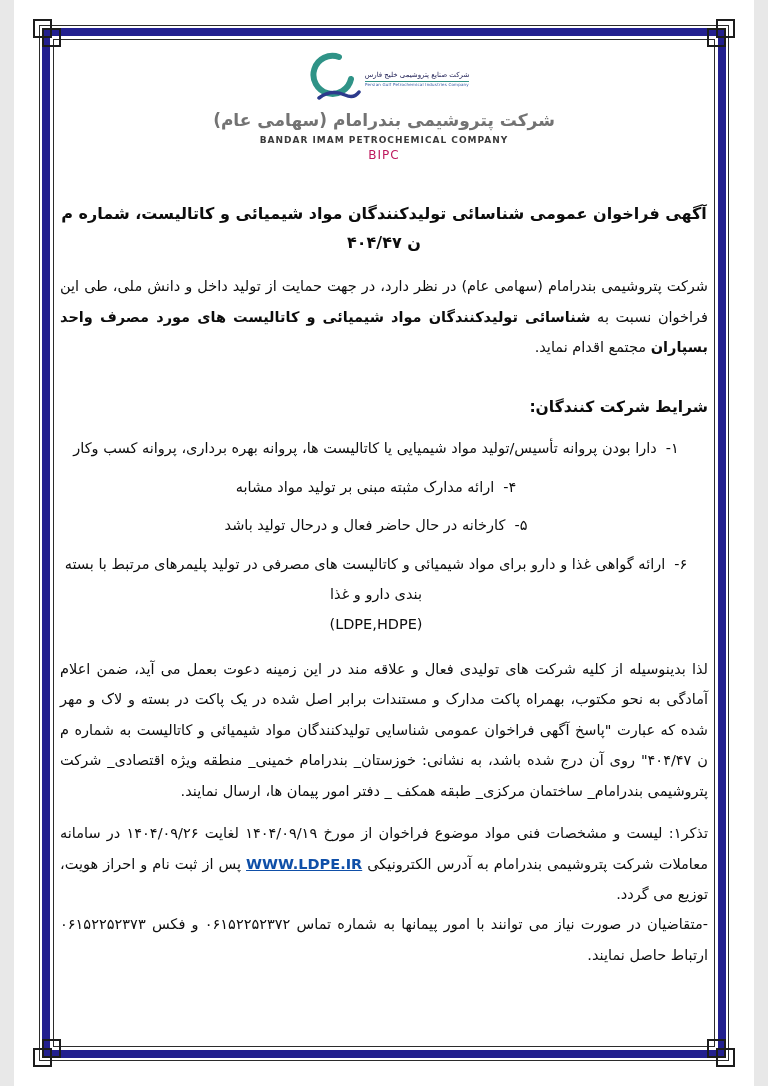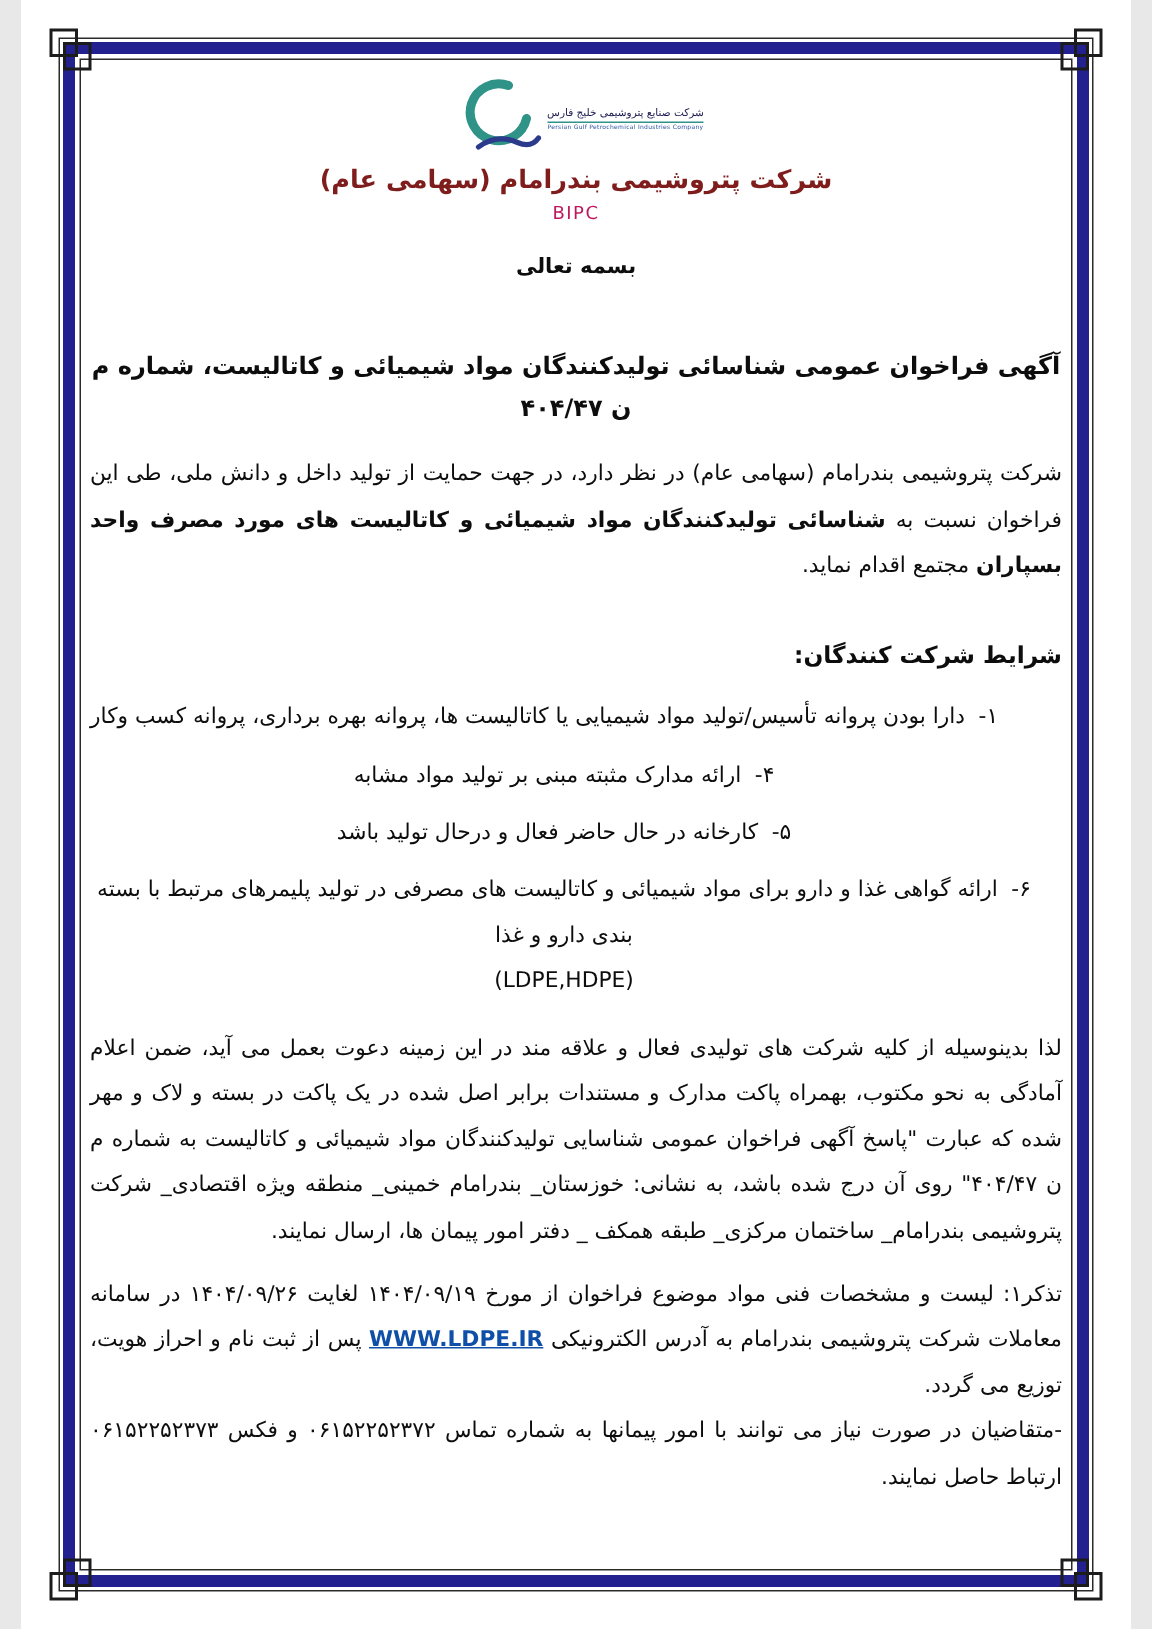--- a/index.html
+++ b/index.html
@@ -26,35 +26,35 @@
     position:absolute; top:52px; bottom:48px; left:46px; right:46px;
     direction:rtl; font-size:14.5px; line-height:2.1;
   }
   .logo-block { text-align:center; direction:ltr; }
   .logo-top { display:flex; justify-content:center; align-items:center; gap:4px; }
   .logo-mini { text-align:center; }
   .logo-mini .holding-fa { font-size:7px; color:#18184f; direction:rtl; line-height:1.3; white-space:nowrap; }
   .logo-mini .rule { height:1px; background:#2f9387; margin:1px 0; }
   .logo-mini .holding-en { font-size:4px; color:#2a52a0; letter-spacing:0.2px; line-height:1.2; white-space:nowrap; }
   .calligraphy {
-    font-size:17px; font-weight:bold; color:#7f1d1d; direction:rtl;
+    font-size:17px; font-weight:bold; color:#737373; direction:rtl;
     line-height:1.5; margin-top:2px;
   }
   .company-en { font-size:9px; font-weight:bold; letter-spacing:1px; color:#3b3b3b; line-height:1.5; }
   .bipc { font-size:12px; color:#be185d; letter-spacing:1px; line-height:1.4; }
   .bismillah { text-align:center; font-weight:bold; font-size:14px; margin-top:14px; }
   .doc-title { text-align:center; font-weight:bold; font-size:16px; margin-top:36px; line-height:1.8; }
   p.body { margin:14px 0 0 0; text-align:justify; }
   p.body b { font-weight:bold; }
   .cond-heading { font-weight:bold; font-size:15.5px; margin-top:28px; }
   .list { margin-top:10px; padding-right:16px; }
   .li { margin-bottom:8px; }
   .li .num { margin-left:9px; }
   .li.center { text-align:center; }
-  .li.right { text-align:left; }
+  .li.right { text-align:center; }
   .suffix-line { display:block; text-align:center; direction:ltr; }
   .note { margin:12px 0 0 0; text-align:justify; }
   .note a { color:#0f4fa8; font-weight:bold; text-decoration:underline; }
   .contact-line { text-align:justify; }
 </style>
 </head>
 <body>
 
 <div class="page">
 
@@ -86,24 +86,24 @@
           <path d="M 40 5 A 19 19 0 1 0 52 27" fill="none" stroke="#2f9387" stroke-width="6" stroke-linecap="round"></path>
           <path d="M 20 46 q 12 -9 26 -3 q 9 4 14 -3" fill="none" stroke="#2c3a8c" stroke-width="3.5" stroke-linecap="round"></path>
         </svg>
         <div class="logo-mini">
           <div class="holding-fa">شرکت صنایع پتروشیمی خلیج فارس</div>
           <div class="rule"></div>
           <div class="holding-en">Persian Gulf Petrochemical Industries Company</div>
         </div>
       </div>
       <div class="calligraphy">شرکت پتروشیمی بندرامام (سهامی عام)</div>
+      <div class="company-en">BANDAR IMAM PETROCHEMICAL COMPANY</div>
       <div class="bipc">BIPC</div>
     </div>
 
-    <div class="bismillah">بسمه تعالی</div>
 
     <div class="doc-title">آگهی فراخوان عمومی شناسائی تولیدکنندگان مواد شیمیائی و کاتالیست، شماره م ن ۴۰۴/۴۷</div>
 
     <p class="body"><span>شرکت پتروشیمی بندرامام (سهامی عام) در نظر دارد، در جهت حمایت از تولید داخل و دانش ملی، طی این فراخوان نسبت به </span><b>شناسائی تولیدکنندگان مواد شیمیائی و کاتالیست های مورد مصرف واحد بسپاران</b><span> مجتمع اقدام نماید.</span></p>
 
     <div class="cond-heading">شرایط شرکت کنندگان:</div>
 
     <div class="list">
       <div class="li right"><span class="num">۱-</span><span>دارا بودن پروانه تأسیس/تولید مواد شیمیایی یا کاتالیست ها، پروانه بهره برداری، پروانه کسب وکار</span></div>
       <div class="li center"><span class="num">۴-</span><span>ارائه مدارک مثبته مبنی بر تولید مواد مشابه</span></div>

